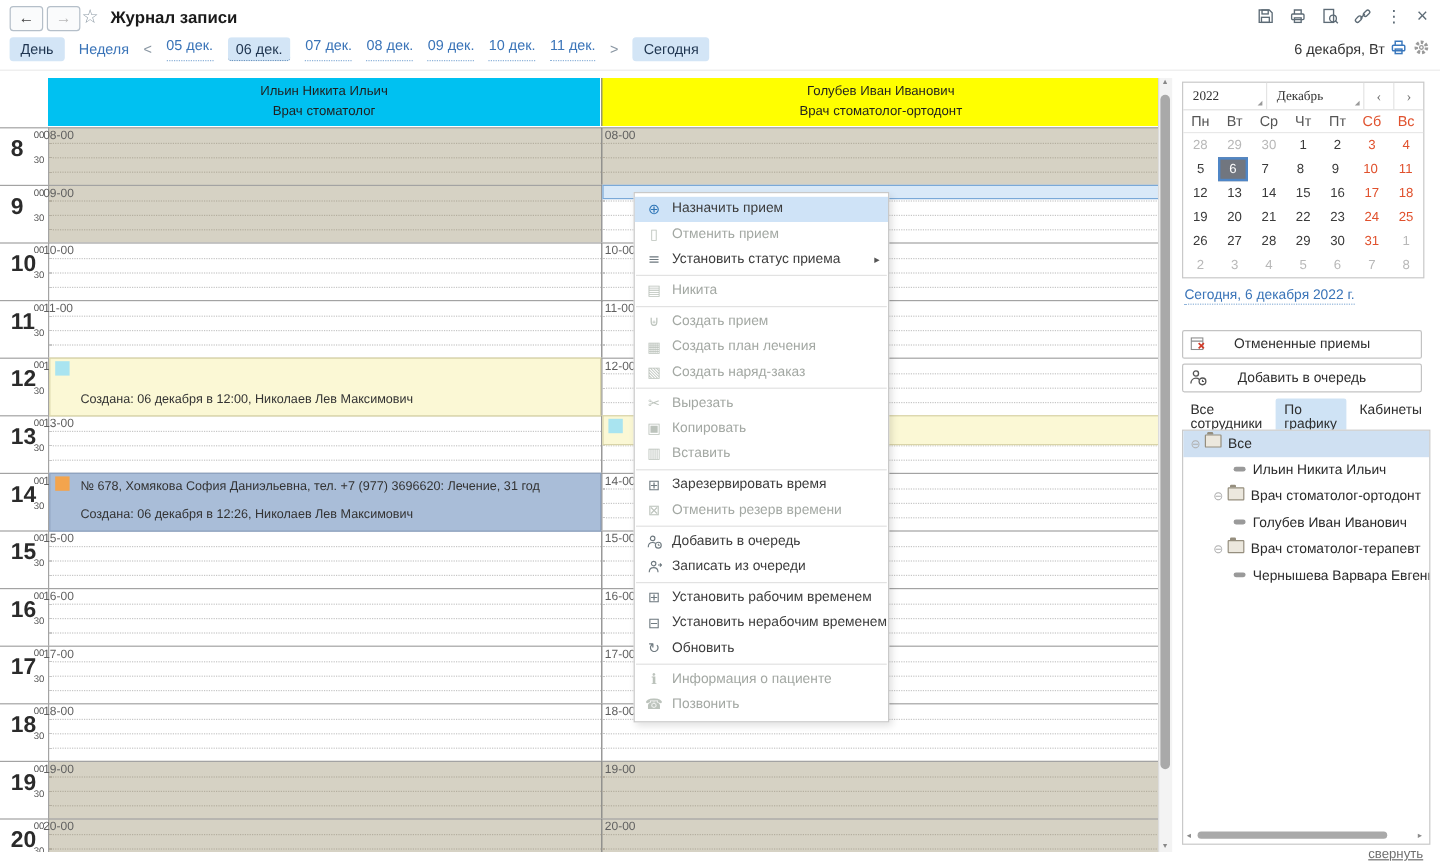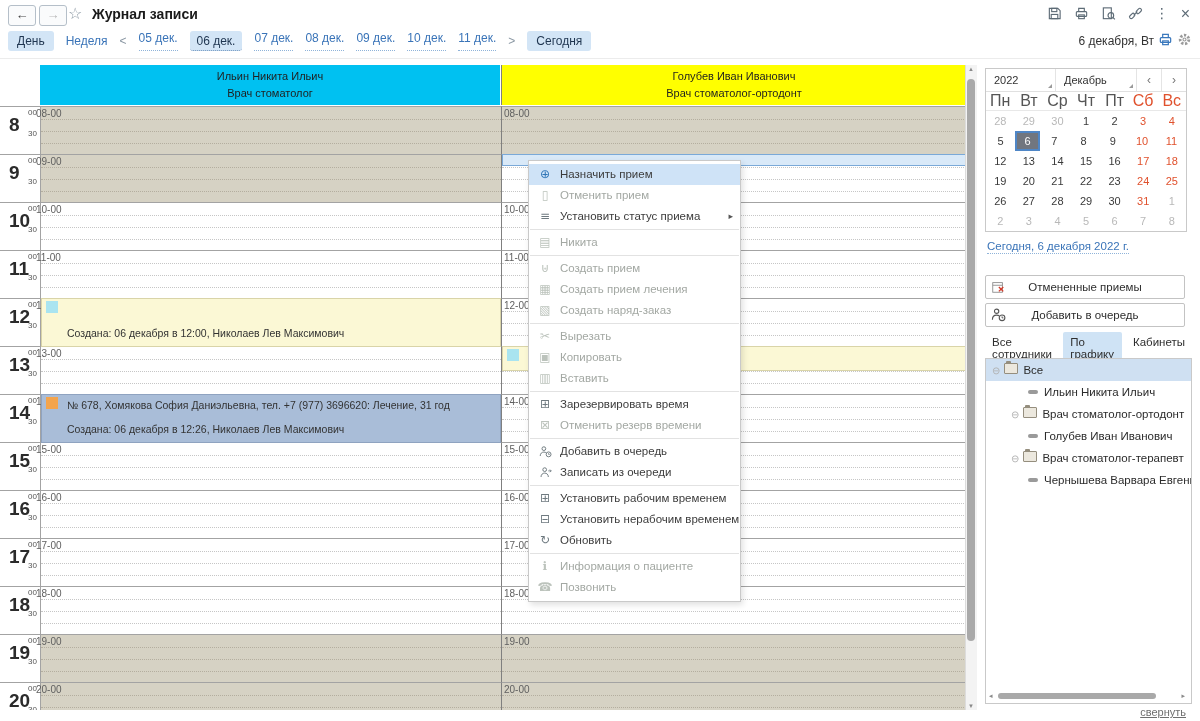--- a/index.html
+++ b/index.html
@@ -58,27 +58,27 @@
   .mi.hl{background:#cfe3f7;}
   .mic{position:absolute;left:8px;top:0;width:16px;text-align:center;color:#6f7a80;font-size:12px;}
   .mi.dis .mic{color:#bcc3bc;}
   .mi.hl .mic{color:#2e75b6;}
   .mic svg{width:13px;height:13px;margin-top:4px;}
   .msub{position:absolute;right:7px;top:0;font-size:9px;color:#555;}
   .msep{height:1px;background:#e2e2e2;margin:2px 1px;}
   
   #sidebar{position:absolute;left:985px;top:60px;width:207px;height:661px;font-size:11.5px;}
   #minical{position:absolute;left:0;top:8px;width:200px;border:1px solid #c9c9c9;background:#fff;}
-  .mc-head{display:flex;height:22px;line-height:22px;border-bottom:1px solid #e0e0e0;font-size:11px;color:#333;}
+  .mc-head{display:flex;height:22px;line-height:22px;border-bottom:1px solid #e0e0e0;font-size:11px;color:#333;font-family:Liberation Serif, serif;}
   .mc-y{position:relative;flex:1.1;padding-left:8px;border-right:1px solid #e4e4e4;}
   .mc-m{position:relative;flex:1.3;padding-left:8px;border-right:1px solid #e4e4e4;}
   .crn{position:absolute;right:3px;bottom:3px;width:0;height:0;border-left:4px solid transparent;border-bottom:4px solid #9a9a9a;}
   .mc-a{width:24px;text-align:center;color:#777;border-right:1px solid #e4e4e4;font-size:12px;}
   .mc-a:last-child{border-right:none;}
-  .mc-wd{display:flex;height:18px;line-height:18px;border-bottom:1px solid #e8e8e8;font-size:16px;color:#555;}
+  .mc-wd{display:flex;height:18px;line-height:18px;border-bottom:1px solid #e8e8e8;font-size:12px;color:#555;}
   .mc-wd span{flex:1;text-align:center;}
   .mc-wd span.we{color:#e0512d;}
   .mc-week{display:flex;height:20px;}
   .d{flex:1;text-align:center;line-height:20px;font-size:11px;color:#3a3a3a;}
   .d.o{color:#b8b8b8;} .d.w{color:#e0512d;}
   .d.s{background:#71767f;color:#fff;border:2px solid #4f86c6;line-height:16px;flex:0 0 24.5px;box-sizing:border-box;}
   .mc-today{position:absolute;left:2px;top:180px;color:#3a74b8;border-bottom:1px dotted #8fb3d9;padding-bottom:1px;font-size:11.5px;}
   .sbtn{position:absolute;left:0;width:198px;height:22px;line-height:22px;border:1px solid #c3c3c3;border-radius:2px;background:#fff;text-align:center;color:#2e2e2e;}
   .sbtn .bico{position:absolute;left:5px;top:3px;}
   .stabs{position:absolute;left:0;top:272px;width:207px;display:flex;gap:4px;color:#2e2e2e;}
@@ -456,21 +456,21 @@
   </div>
 
   <div id="ctx-menu">
       <div class="mi hl"><span class="mic"><span class="gly">⊕</span></span><span>Назначить прием</span></div>
       <div class="mi dis"><span class="mic"><span class="gly">▯</span></span><span>Отменить прием</span></div>
       <div class="mi"><span class="mic"><span class="gly">≡</span></span><span>Установить статус приема</span><span class="msub">▸</span></div>
       <div class="msep"></div>
       <div class="mi dis"><span class="mic"><span class="gly">▤</span></span><span>Никита</span></div>
       <div class="msep"></div>
       <div class="mi dis"><span class="mic"><span class="gly">⊎</span></span><span>Создать прием</span></div>
-      <div class="mi dis"><span class="mic"><span class="gly">▦</span></span><span>Создать прием лечения</span></div>
+      <div class="mi dis"><span class="mic"><span class="gly">▦</span></span><span>Создать план лечения</span></div>
       <div class="mi dis"><span class="mic"><span class="gly">▧</span></span><span>Создать наряд-заказ</span></div>
       <div class="msep"></div>
       <div class="mi dis"><span class="mic"><span class="gly">✂</span></span><span>Вырезать</span></div>
       <div class="mi dis"><span class="mic"><span class="gly">▣</span></span><span>Копировать</span></div>
       <div class="mi dis"><span class="mic"><span class="gly">▥</span></span><span>Вставить</span></div>
       <div class="msep"></div>
       <div class="mi"><span class="mic"><span class="gly">⊞</span></span><span>Зарезервировать время</span></div>
       <div class="mi dis"><span class="mic"><span class="gly">⊠</span></span><span>Отменить резерв времени</span></div>
       <div class="msep"></div>
       <div class="mi"><span class="mic"><svg viewBox="0 0 16 16" fill="none" stroke="currentColor" stroke-width="1.2">

